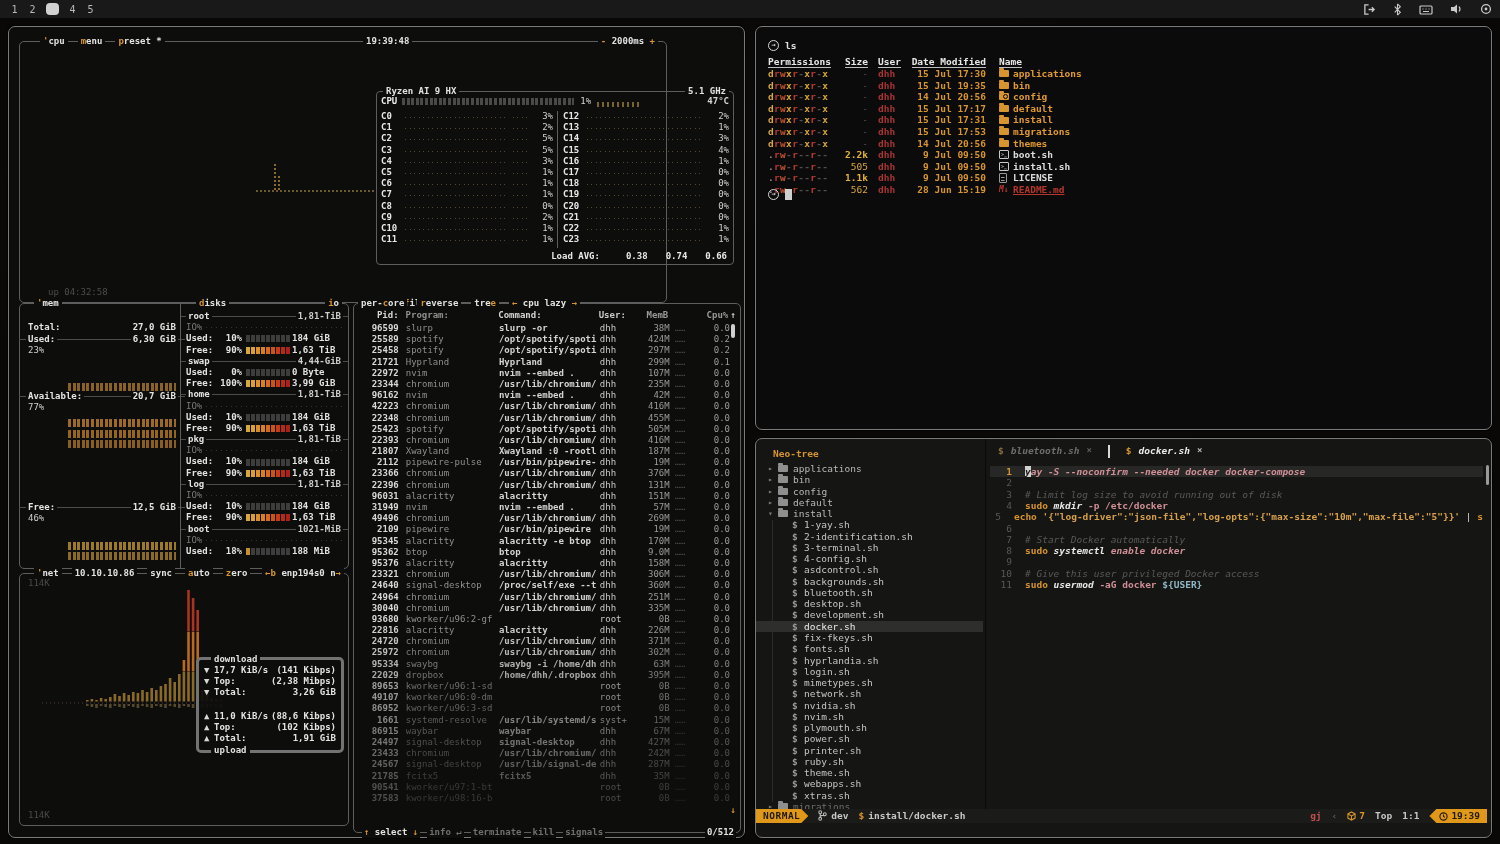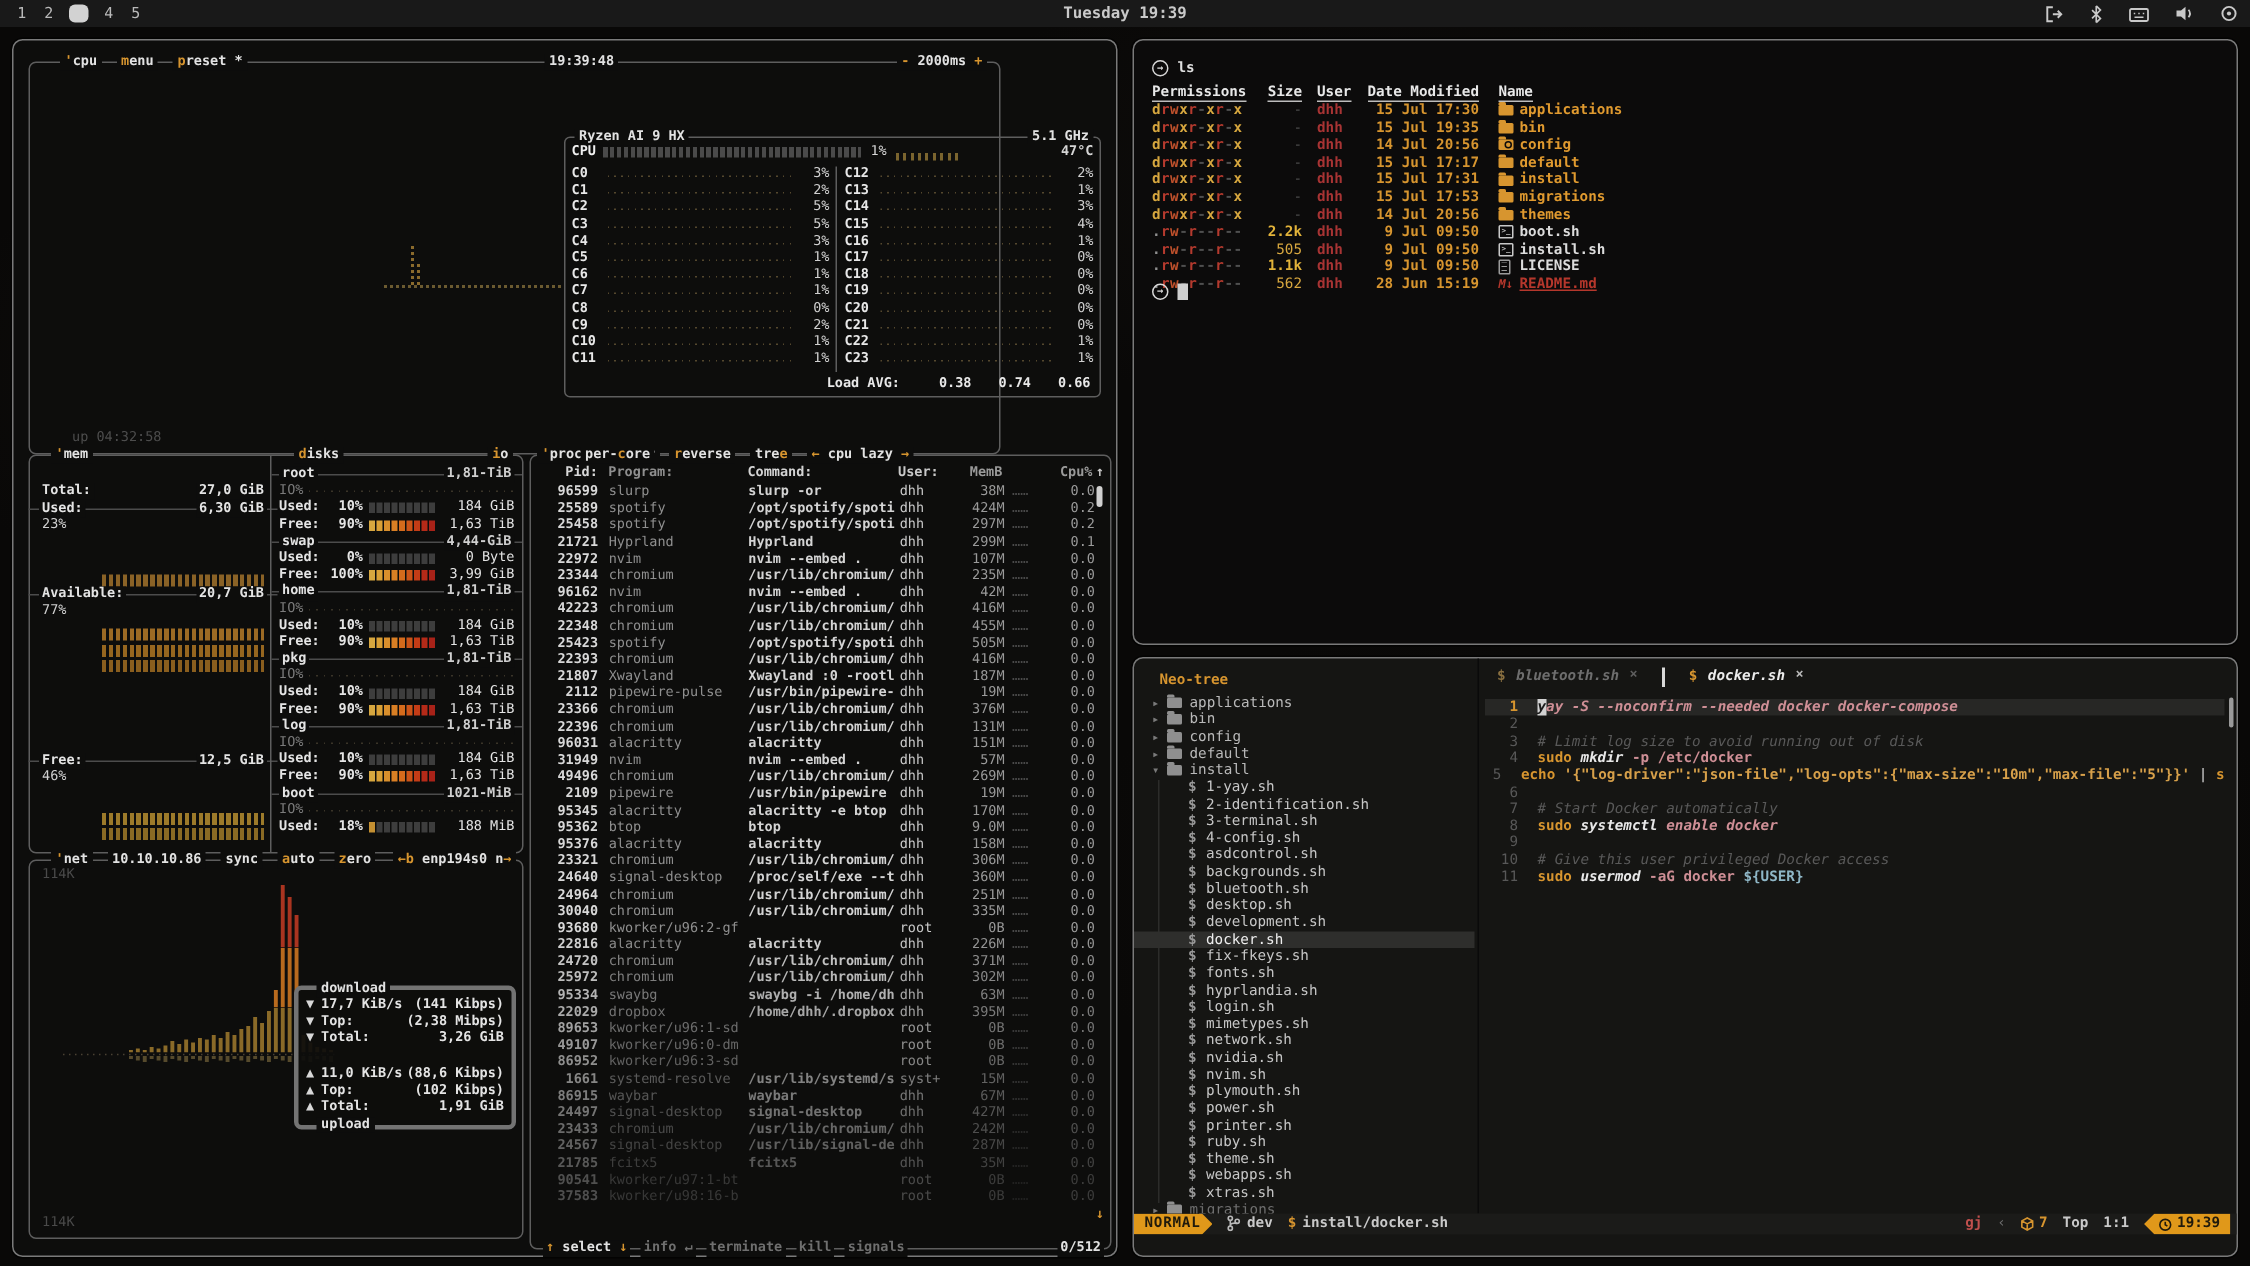--- a/index.html
+++ b/index.html
@@ -79,40 +79,40 @@
   .disk-title span { position:relative; background:#0d0d0c; padding:0 2px; font-weight:bold; }
   .disk-title .dn { color:#e4e4e4; }
   .disk-title .ds { color:#cfcfcf; }
   .disk-io { height:11.2px; color:#7a7a7a; display:flex; align-items:center; }
   .disk-io i { flex:1; height:1px; margin-left:4px; background:repeating-linear-gradient(90deg,#3a3428 0 1px,transparent 1px 5px); }
   .disk-row { height:11.2px; display:flex; align-items:center; }
   .disk-row .dl { width:30px; color:#e4e4e4; font-weight:bold; }
   .disk-row .dp { width:26px; text-align:right; color:#e4e4e4; font-weight:bold; margin-right:4px; }
   .meter { display:flex; gap:1px; width:46px; }
   .meter b { width:4px; height:7px; }
-  .disk-row .dv { flex:1; text-align:right; color:#e4e4e4; font-weight:normal; }
+  .disk-row .dv { flex:1; color:#e4e4e4; font-weight:bold; }
 
   
   #net-box { left:10px; top:546px; width:330px; height:253px; }
   .net-title-right { position:absolute; right:4px; top:-6px; }
   .scale { position:absolute; left:8px; color:#4a4a4a; }
   #net-svg { position:absolute; left:4px; top:8px; }
   #net-info { position:absolute; left:176px; top:83px; width:148px; height:96px; border:3px solid #737373; border-radius:5px; background:rgba(13,13,12,.92); }
   #net-info .btitle { left:12px; }
   #net-info .bot-title { position:absolute; bottom:-6px; left:12px; }
   .net-rows { position:absolute; left:5px; right:5px; top:5px; }
   .nrow { height:11.2px; display:flex; color:#e4e4e4; font-weight:bold; }
   .nrow .arr { width:10px; color:#d8d8d8; }
   .nrow .nval { flex:1; text-align:right; }
   .nrow .nlab { white-space:pre; }
 
   
   #proc-box { left:344px; top:276px; width:388px; height:530px; }
   #proc-box .btitle { left:4px; }
-  .proc-opts { position:absolute; right:19px; top:-6px;margin-left:29px; }
+  .proc-opts { position:absolute; right:19px; top:-6px; }
   .proc-header { position:absolute; left:4px; right:4px; top:6px; display:flex; font-weight:bold; color:#e8e8e8; }
   #proc-rows { position:absolute; left:4px; right:10px; top:19px; }
   .prow { display:flex; height:11.2px; line-height:11.2px; white-space:pre; }
   .c-pid { width:42px; text-align:right; color:#d8d8d8; font-weight:bold; }
   .c-prog { width:96px; margin-left:7px; color:#8f8f8f; overflow:hidden; }
   .c-cmd { width:104px; color:#d4d4d4; font-weight:bold; overflow:hidden; }
   .c-user { width:42px; color:#c9c9c9; }
   .c-mem { width:30px; text-align:right; color:#9a9a9a; }
   .c-dots { width:36px; padding-left:5px; color:#4a4a4a; }
   .c-cpu { width:26px; text-align:right; color:#9a9a9a; }
@@ -206,21 +206,20 @@
 <div class="screen">
 
   <div class="topbar">
     <div class="ws" id="workspaces">
         <div class="ws-num">1</div>
         <div class="ws-num">2</div>
         <div class="ws-active"></div>
         <div class="ws-num">4</div>
         <div class="ws-num">5</div>
       </div>
-    <div class="clock">Tuesday 19:39</div>
     <div class="tray">
       <span>
           <svg width="13" height="13" viewBox="0 0 14 14" fill="none" stroke="#c9c9c9" stroke-width="1.4">
             <path d="M6 2 H2 V12 H6"></path>
             <path d="M6 7 H12 M9.5 4.5 L12 7 L9.5 9.5"></path>
           </svg>
         </span>
       <span>
           <svg width="9" height="13" viewBox="0 0 8 14" fill="none" stroke="#c9c9c9" stroke-width="1.2">
             <path d="M4 1 L7 4 L1 10 M4 13 L7 10 L1 4 M4 1 V13"></path>

